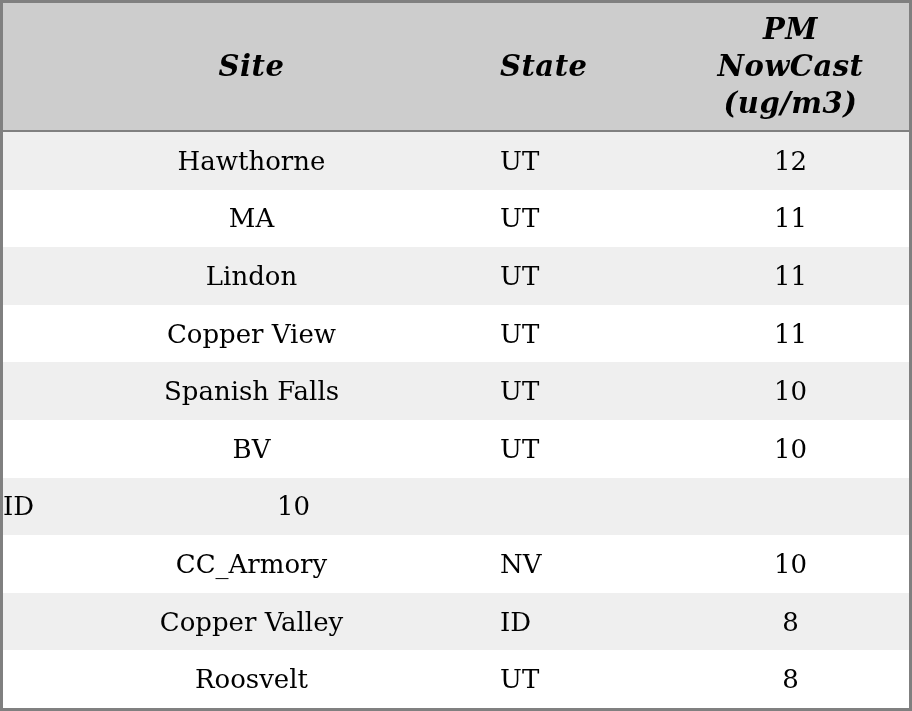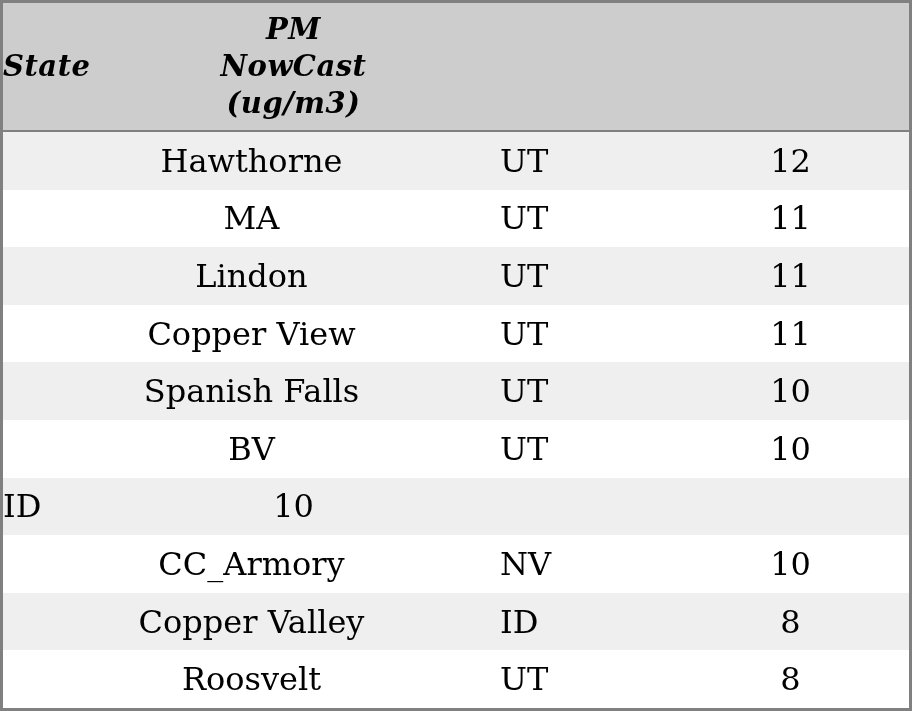--- a/index.html
+++ b/index.html
@@ -25,21 +25,21 @@
     display: flex;
     align-items: center;
     font-weight: bold;
     font-size: 29px;
     letter-spacing: 0.5px;
   }
   .tr {
     height: 57.6px;
     display: flex;
     align-items: center;
-    font-size: 32px;
+    font-size: 26px;
   }
   .tbody .tr:nth-child(odd)  { background: #efefef; }
   .tbody .tr:nth-child(even) { background: #ffffff; }
   .col-site  { width: 497px; text-align: center; }
   .col-state { width: 172px; }
   .col-pm    { width: 237px; text-align: center; }
   .th span {
     display: inline-block;
     line-height: 1.28;
     font-style: italic;
@@ -47,20 +47,23 @@
   .th.col-pm span {
     max-width: 165px; 
   }
 </style>
 </head>
 <body>
 
 <div class="table">
 
   <div class="thead tr-head">
+    <div class="th col-site">
+      <span>Site</span>
+    </div>
     <div class="th col-state">
       <span>State</span>
     </div>
     <div class="th col-pm">
       <span>PM NowCast (ug/m3)</span>
     </div>
   </div>
 
   <div class="tbody">
 

